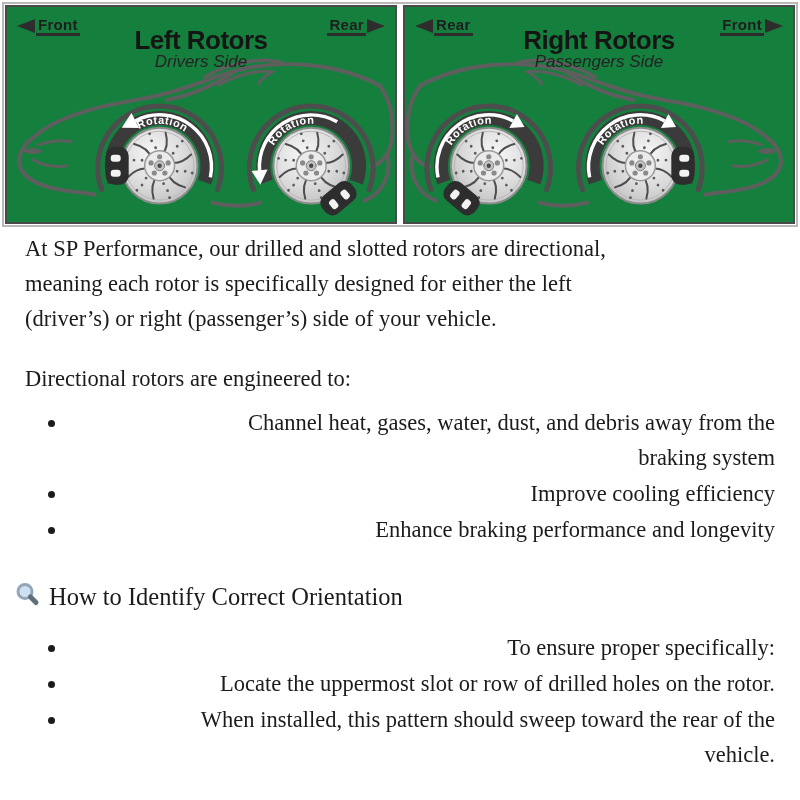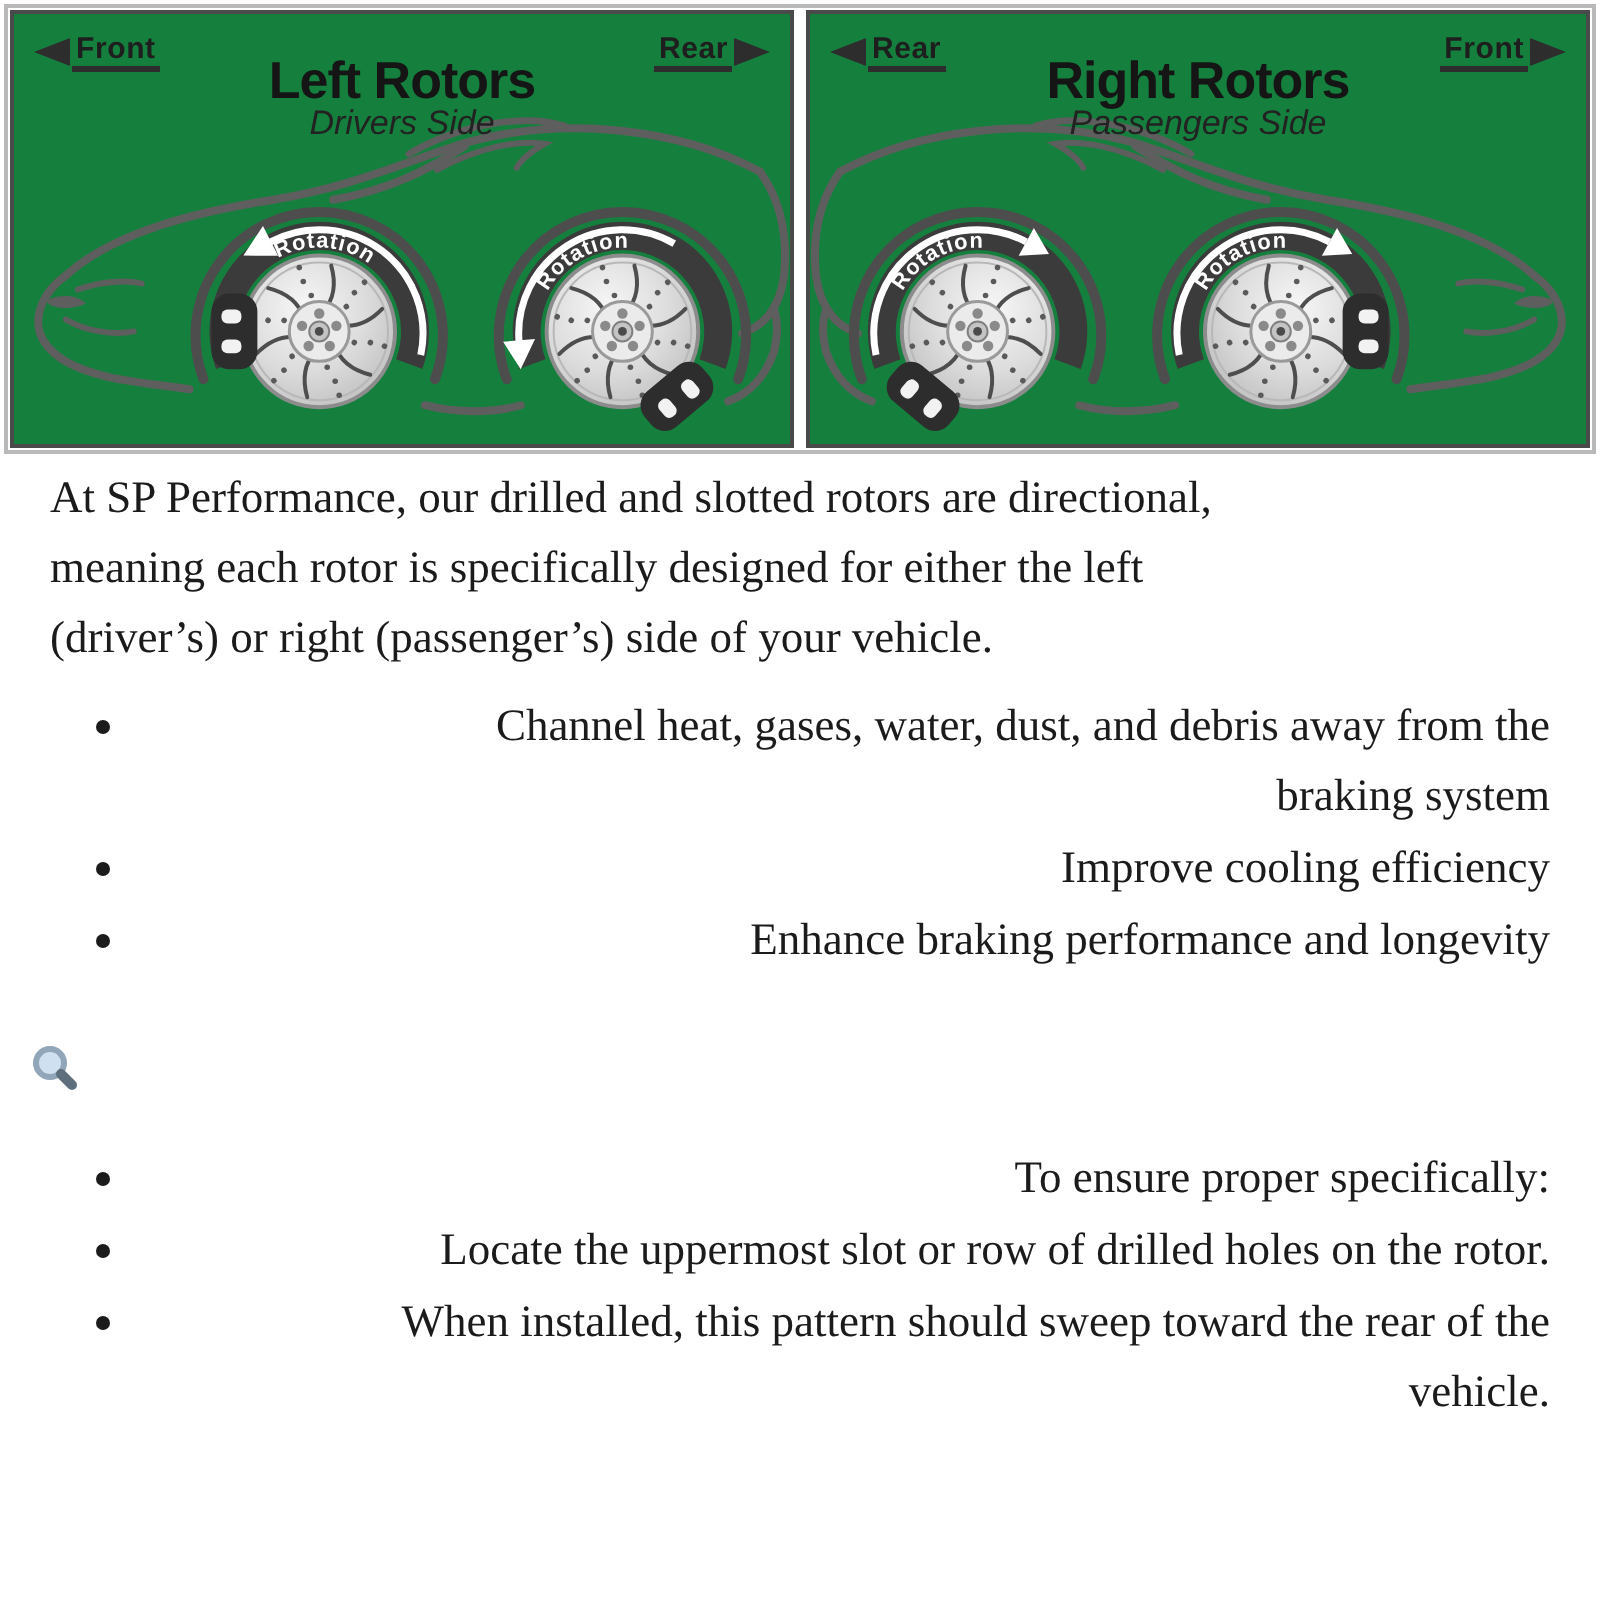--- a/index.html
+++ b/index.html
@@ -200,20 +200,21 @@
   </div>
 </div>
 
 <div class="content">
 
   <p class="intro">At SP Performance, our drilled and slotted rotors are directional,
 meaning each rotor is specifically designed for either the left
 (driver’s) or right (passenger’s) side of your vehicle.</p>
 
 
+  <p class="lead">Directional rotors are engineered to:</p>
 
   <ul>
     <li>
         <div class="lines">Channel heat, gases, water, dust, and debris away from the
 braking system</div>
       </li>
     <li>
         <div class="lines">Improve cooling efficiency</div>
       </li>
     <li>
@@ -221,20 +222,21 @@
       </li>
   </ul>
 
   <div class="h-identify">
     <span class="emoji">
       <svg width="27" height="27" viewBox="0 0 27 27">
         <circle cx="11" cy="10.5" r="7" fill="#cfe0f1" stroke="#91a6b8" stroke-width="3"></circle>
         <line x1="16.5" y1="16" x2="22" y2="21.5" stroke="#5e6e7d" stroke-width="5" stroke-linecap="round"></line>
       </svg>
     </span>
+    <span>How to Identify Correct Orientation</span>
   </div>
 
   <ul class="second">
     <li>
         <div class="lines">To ensure proper specifically:</div>
       </li>
     <li>
         <div class="lines">Locate the uppermost slot or row of drilled holes on the rotor.</div>
       </li>
     <li>

